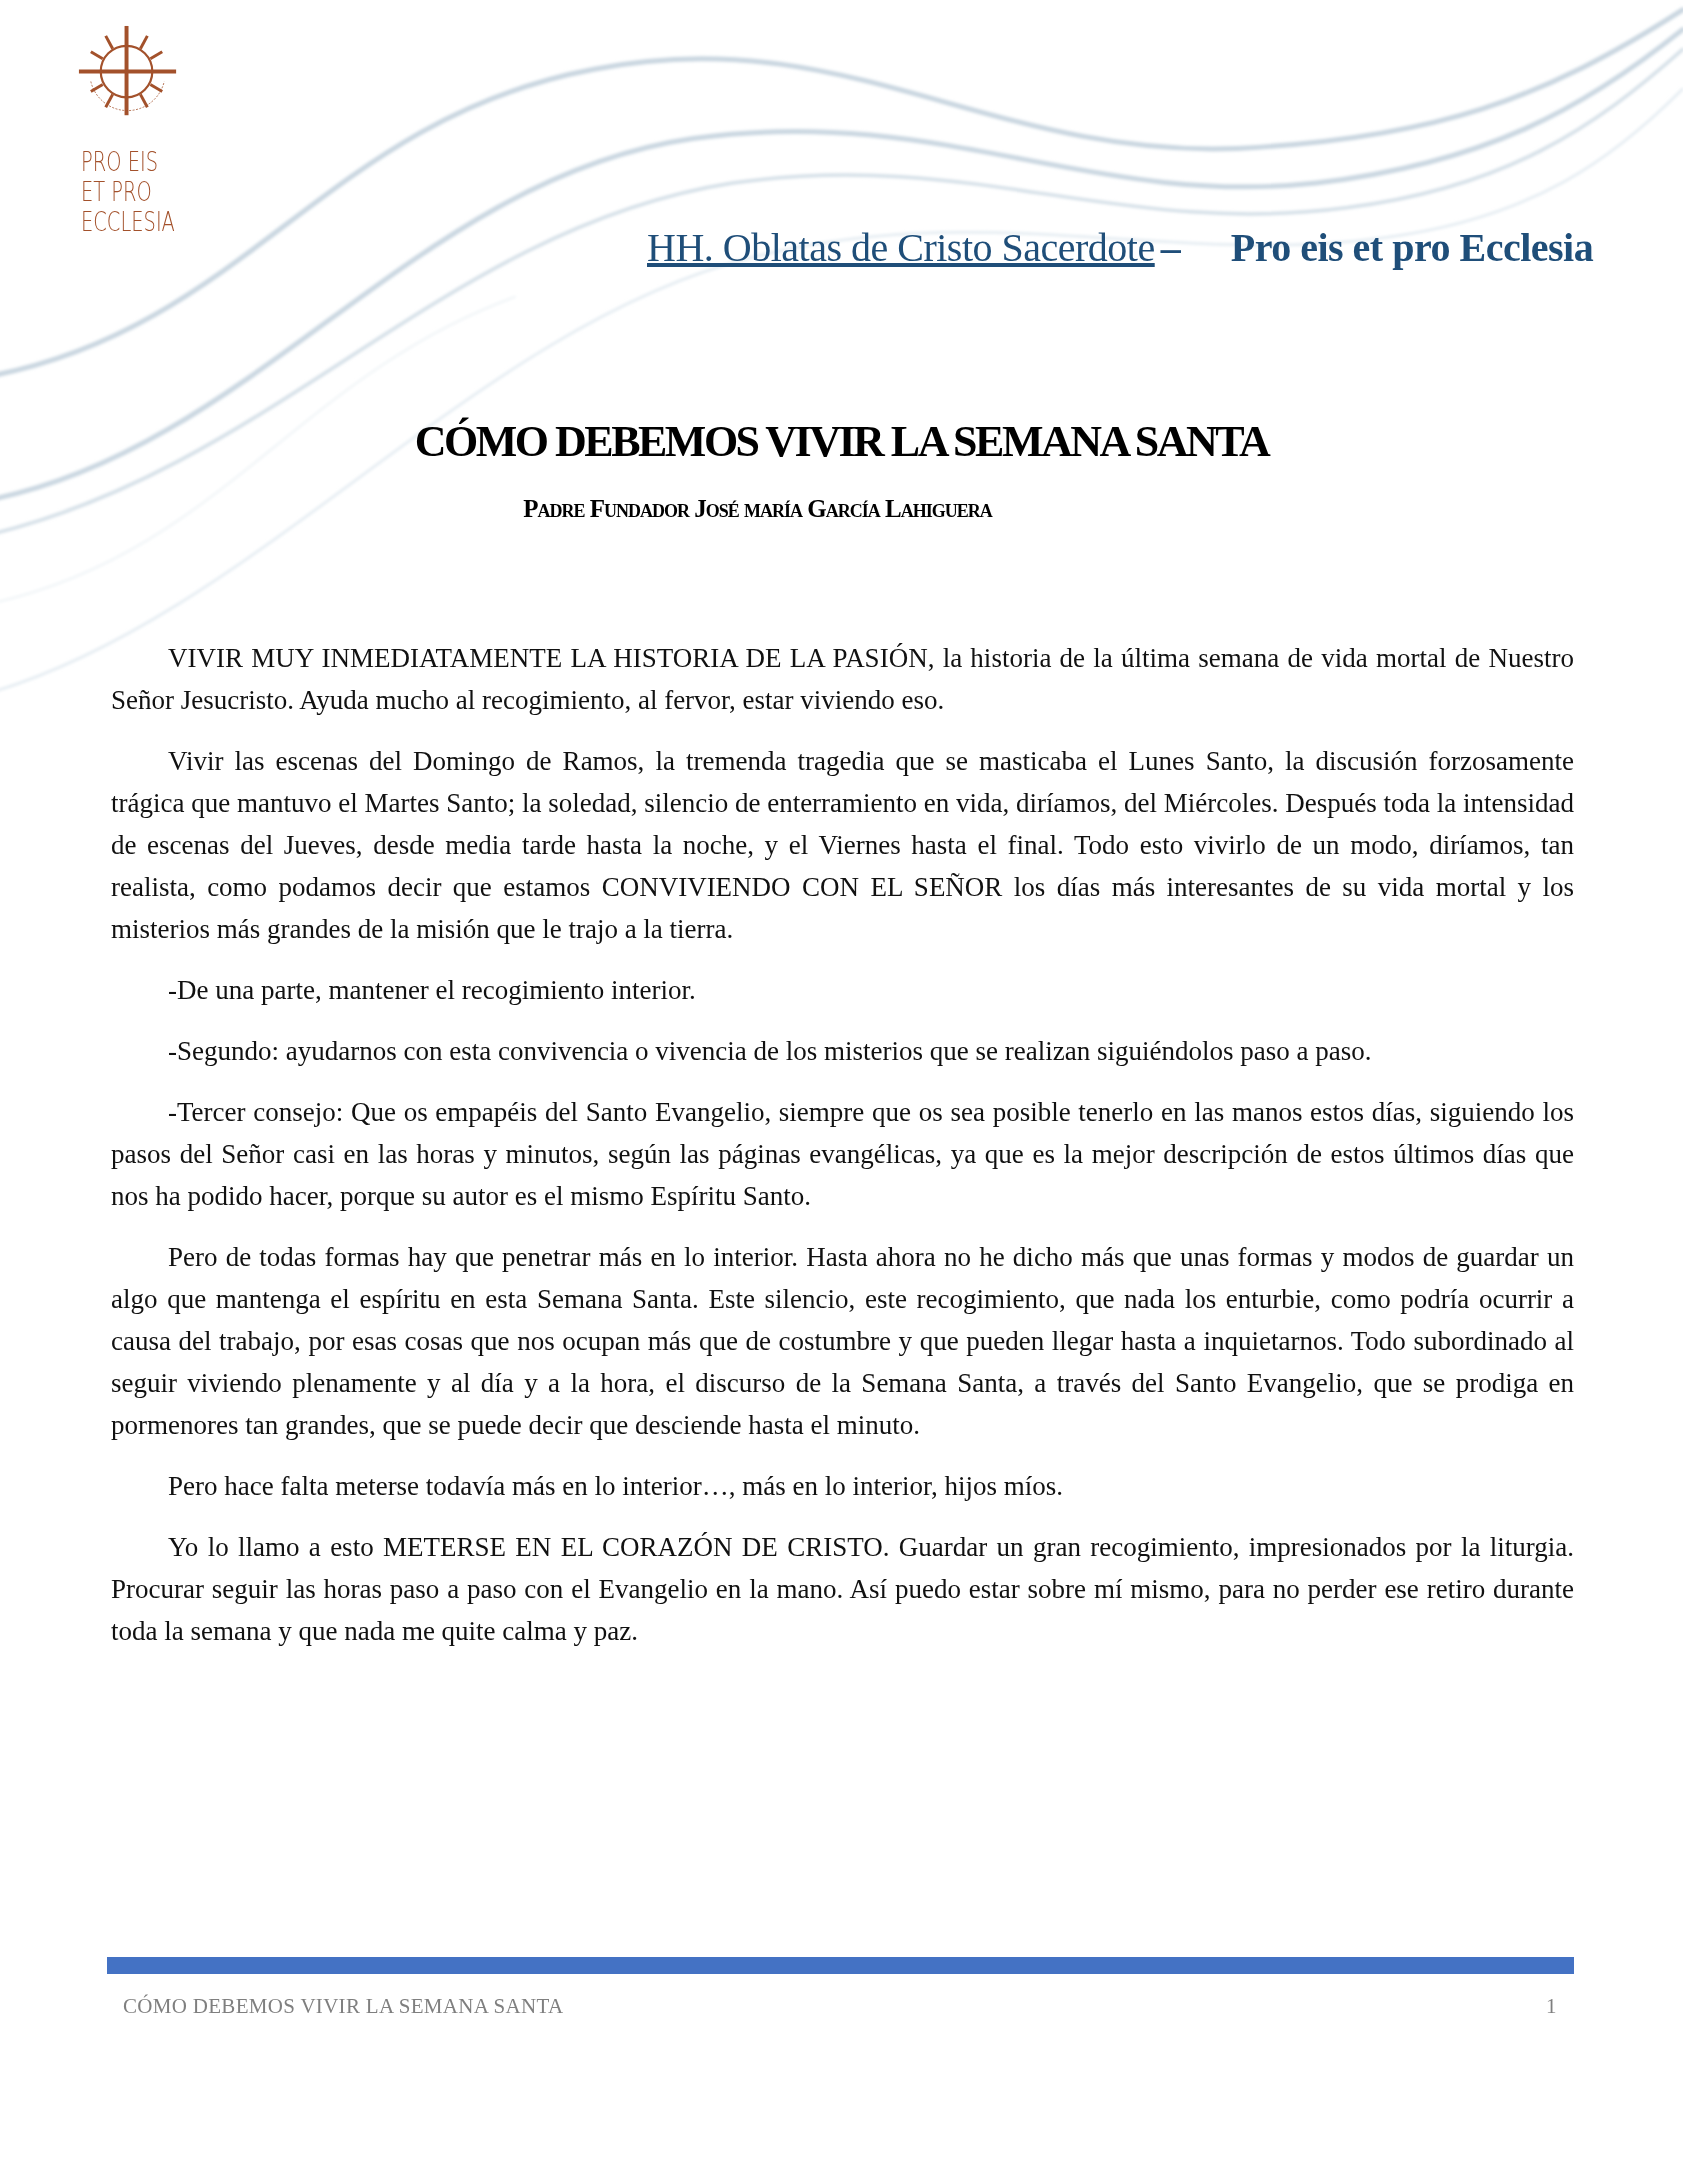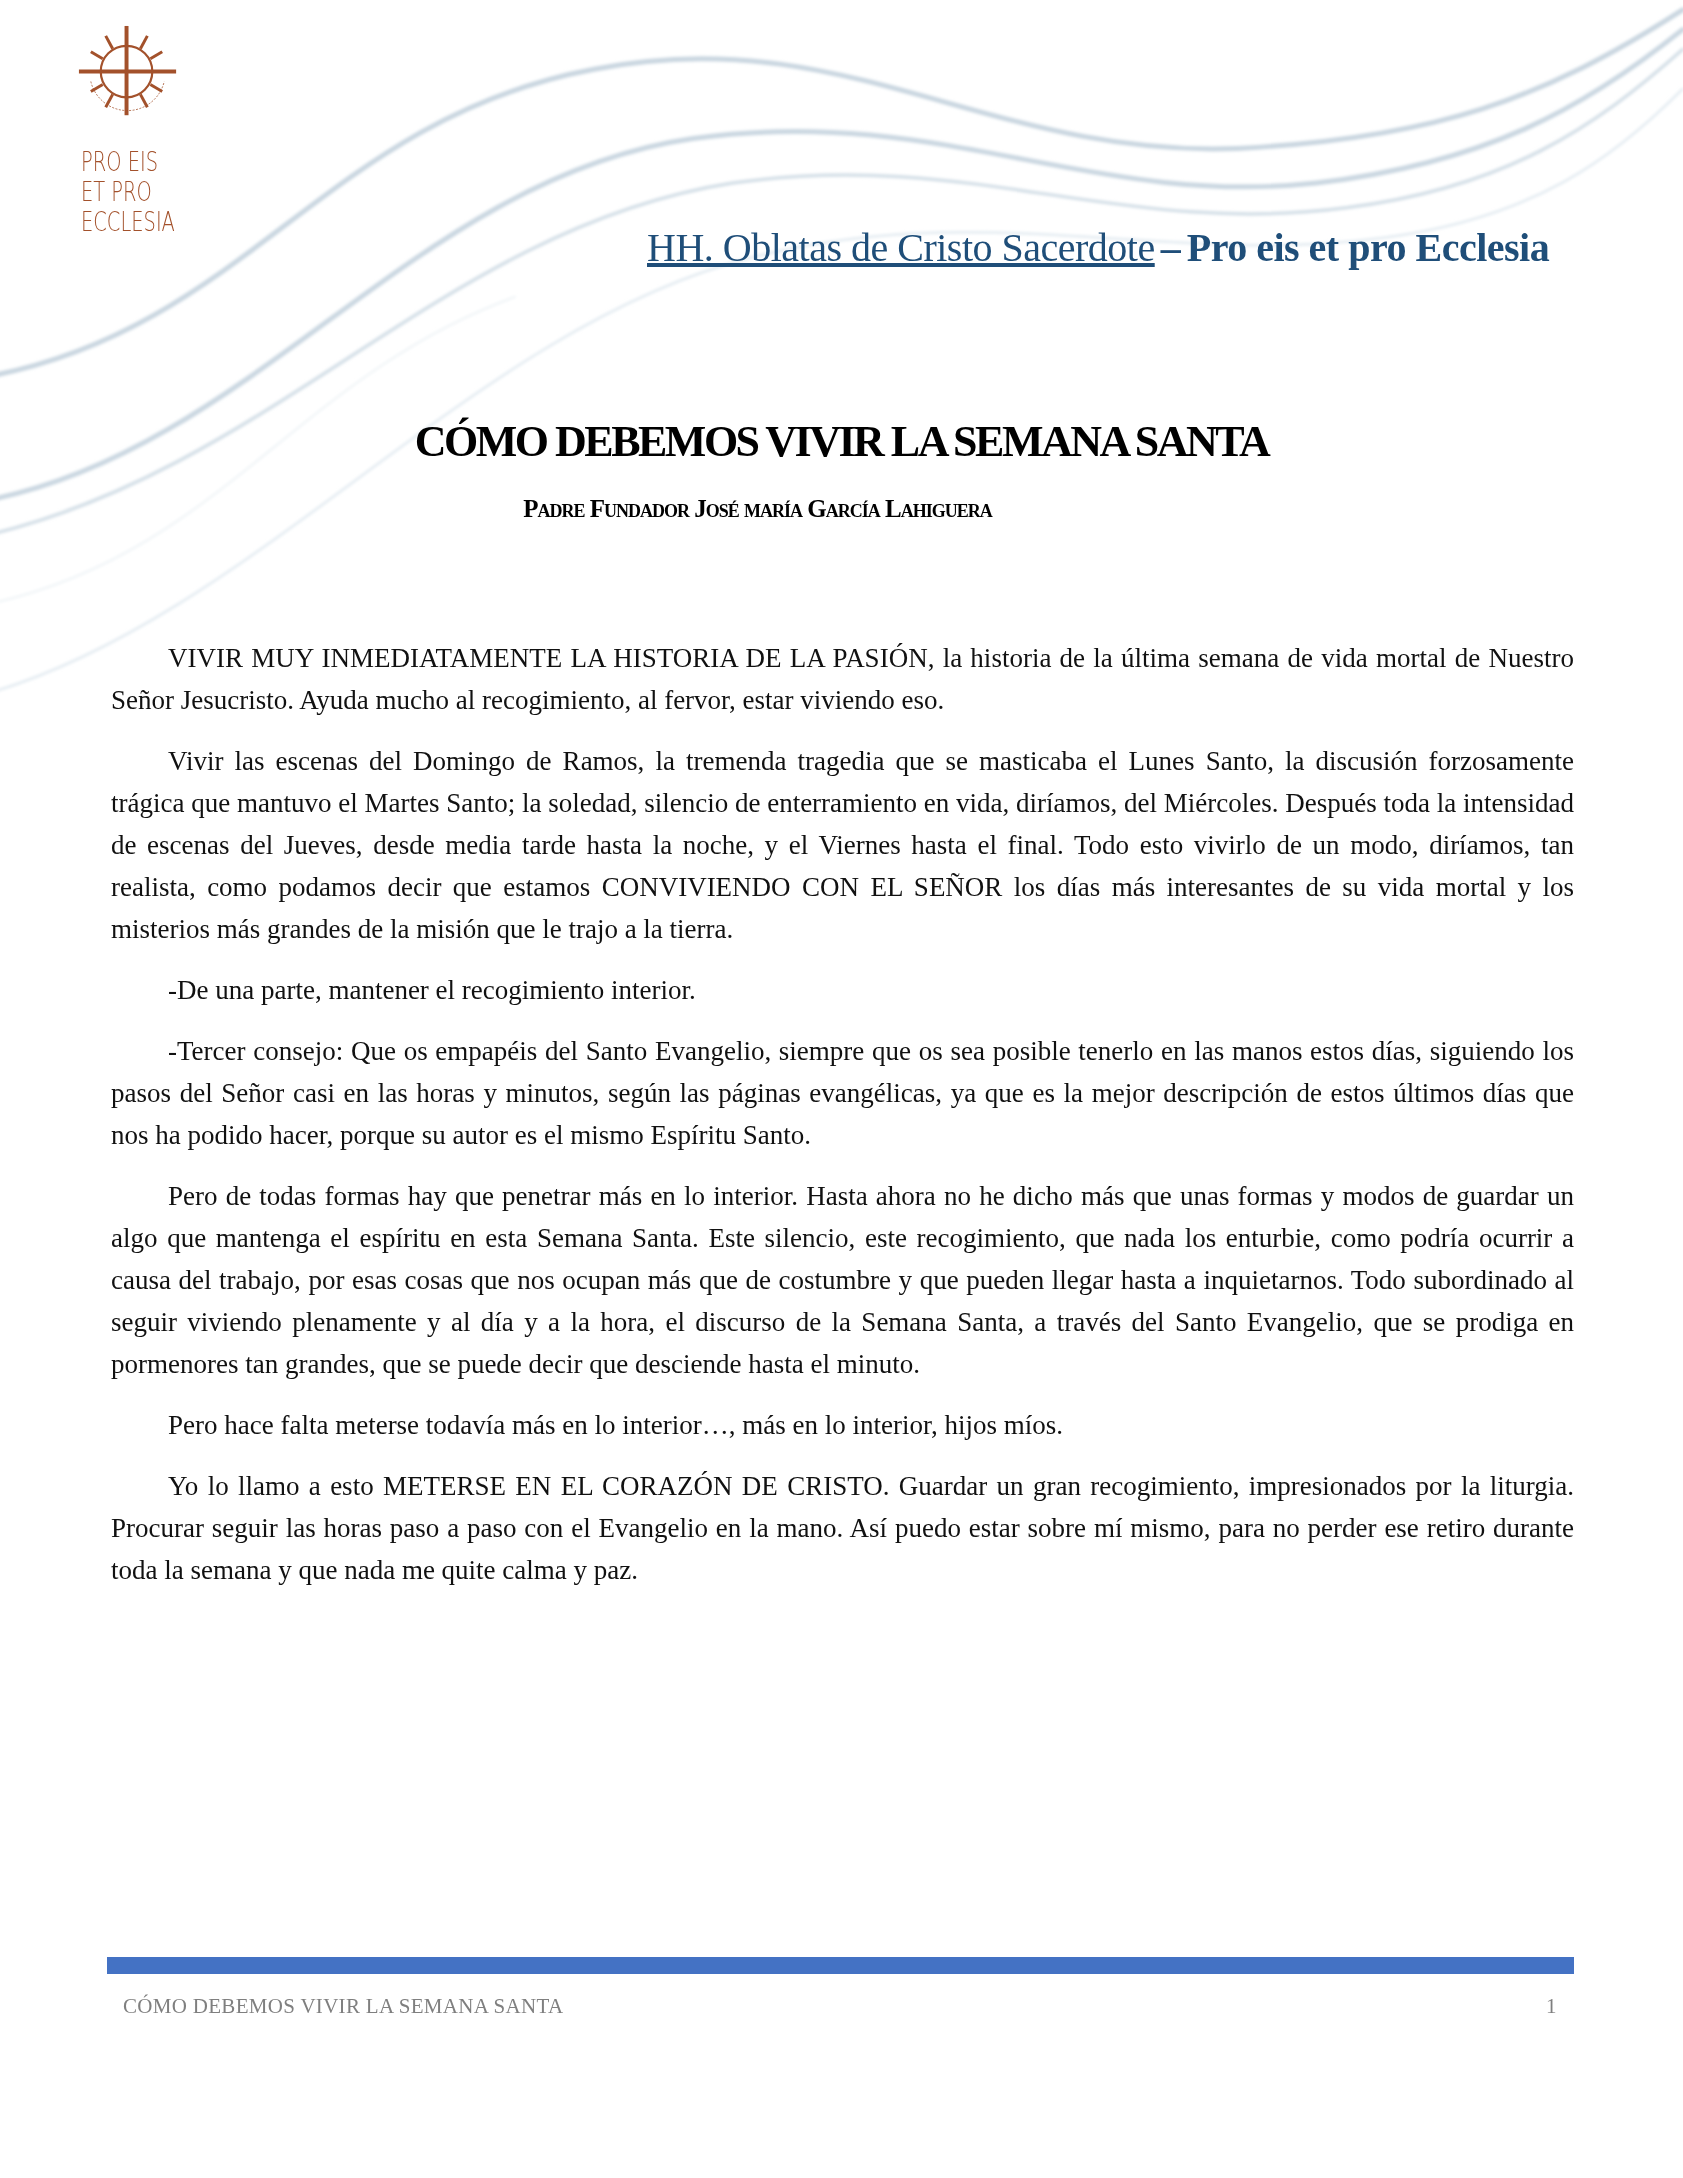--- a/index.html
+++ b/index.html
@@ -4,21 +4,21 @@
 <style>
   html, body { margin: 0; padding: 0; background: #ffffff; }
   body { width: 1683px; height: 2178px; position: relative; overflow: hidden; font-family: "Liberation Serif", "DejaVu Serif", serif; color: #111; }
   .waves { position: absolute; left: 0; top: 0; width: 1683px; height: 752px; pointer-events: none; }
   .logo { position: absolute; left: 71px; top: 22px; width: 119px; height: 228px; }
   .logo-text { position: absolute; left: 81px; top: 147px; width: 99px; font-family: "DejaVu Sans", sans-serif; font-weight: 200; color: #A3512B; font-size: 27px; line-height: 30px; letter-spacing: 0px; transform: scaleX(0.72); transform-origin: left top; white-space: nowrap; }
   .logo-text div { display: block; }
   .org-header { position: absolute; left: 647px; top: 224px; white-space: nowrap; color: #1F4E79; font-family: "Liberation Serif", "DejaVu Serif", serif; font-size: 40px; }
   .org-header .light { font-weight: normal; letter-spacing: -0.5px; text-decoration: underline; }
   .org-header .dash { font-weight: bold; margin: 0 6px; }
-  .org-header .bold { font-weight: bold; letter-spacing: -0.5px; }
+  .org-header .bold { font-weight: bold; letter-spacing: -0.5px; margin-left: 44px; }
   .title { position: absolute; left: 0; width: 1683px; top: 416px; text-align: center; font-family: "Liberation Serif", "DejaVu Serif", serif; font-weight: bold; font-size: 44px; letter-spacing: -2.5px; color: #000; }
   .subtitle { position: absolute; left: 0; width: 1515px; top: 495px; text-align: center; font-family: "Liberation Serif", "DejaVu Serif", serif; font-weight: bold; font-size: 25px; font-variant: small-caps; letter-spacing: -1px; color: #000; }
   .body { position: absolute; left: 111px; top: 589px; width: 1463px; font-family: "Liberation Serif", "DejaVu Serif", serif; font-size: 27px; line-height: 42px; color: #111; margin-top: 48px; }
   .body p { margin: 0 0 19px 0; text-indent: 57px; text-align: justify; }
   .body p.quote { font-style: italic; margin-bottom: 15px; }
   .footer-bar { position: absolute; left: 107px; top: 1957px; width: 1467px; height: 17px; background: #4472C4; }
   .footer-title { position: absolute; left: 123px; top: 1994px; font-family: "Liberation Serif", "DejaVu Serif", serif; font-size: 21px; color: #7F7F7F; letter-spacing: 0.3px; }
   .footer-page { position: absolute; left: 1546px; top: 1994px; font-family: "Liberation Serif", "DejaVu Serif", serif; font-size: 21px; color: #7F7F7F; }
 </style>
 </head>
@@ -70,20 +70,21 @@
   <span class="light">HH. Oblatas de Cristo Sacerdote</span><span class="dash">–</span><span class="bold">Pro eis et pro Ecclesia</span>
 </div>
 
 <div class="title">CÓMO DEBEMOS VIVIR LA SEMANA SANTA</div>
 <div class="subtitle">Padre Fundador José maría García Lahiguera</div>
 
 <div class="body">
   <p>VIVIR MUY INMEDIATAMENTE LA HISTORIA DE LA PASIÓN, la historia de la última semana de vida mortal de Nuestro Señor Jesucristo. Ayuda mucho al recogimiento, al fervor, estar viviendo eso.</p>
   <p>Vivir las escenas del Domingo de Ramos, la tremenda tragedia que se masticaba el Lunes Santo, la discusión forzosamente trágica que mantuvo el Martes Santo; la soledad, silencio de enterramiento en vida, diríamos, del Miércoles. Después toda la intensidad de escenas del Jueves, desde media tarde hasta la noche, y el Viernes hasta el final. Todo esto vivirlo de un modo, diríamos, tan realista, como podamos decir que estamos CONVIVIENDO CON EL SEÑOR los días más interesantes de su vida mortal y los misterios más grandes de la misión que le trajo a la tierra.</p>
   <p>-De una parte, mantener el recogimiento interior.</p>
+  <p>-Segundo: ayudarnos con esta convivencia o vivencia de los misterios que se realizan siguiéndolos paso a paso.</p>
   <p>-Tercer consejo: Que os empapéis del Santo Evangelio, siempre que os sea posible tenerlo en las manos estos días, siguiendo los pasos del Señor casi en las horas y minutos, según las páginas evangélicas, ya que es la mejor descripción de estos últimos días que nos ha podido hacer, porque su autor es el mismo Espíritu Santo.</p>
   <p>Pero de todas formas hay que penetrar más en lo interior. Hasta ahora no he dicho más que unas formas y modos de guardar un algo que mantenga el espíritu en esta Semana Santa. Este silencio, este recogimiento, que nada los enturbie, como podría ocurrir a causa del trabajo, por esas cosas que nos ocupan más que de costumbre y que pueden llegar hasta a inquietarnos. Todo subordinado al seguir viviendo plenamente y al día y a la hora, el discurso de la Semana Santa, a través del Santo Evangelio, que se prodiga en pormenores tan grandes, que se puede decir que desciende hasta el minuto.</p>
   <p>Pero hace falta meterse todavía más en lo interior…, más en lo interior, hijos míos.</p>
   <p>Yo lo llamo a esto METERSE EN EL CORAZÓN DE CRISTO. Guardar un gran recogimiento, impresionados por la liturgia. Procurar seguir las horas paso a paso con el Evangelio en la mano. Así puedo estar sobre mí mismo, para no perder ese retiro durante toda la semana y que nada me quite calma y paz.</p>
 </div>
 
 <div class="footer-bar"></div>
 <div class="footer-title">CÓMO DEBEMOS VIVIR LA SEMANA SANTA</div>
 <div class="footer-page">1</div>
 

